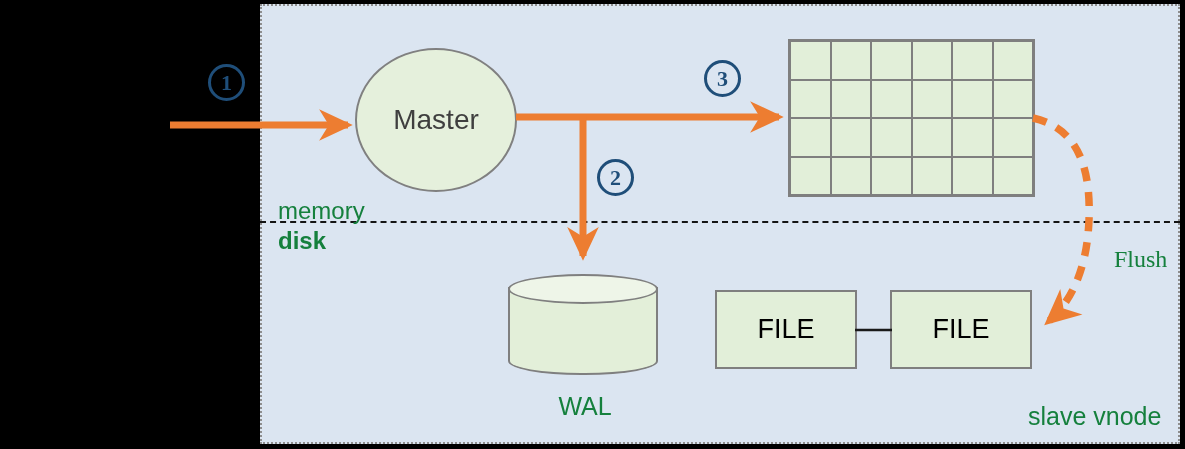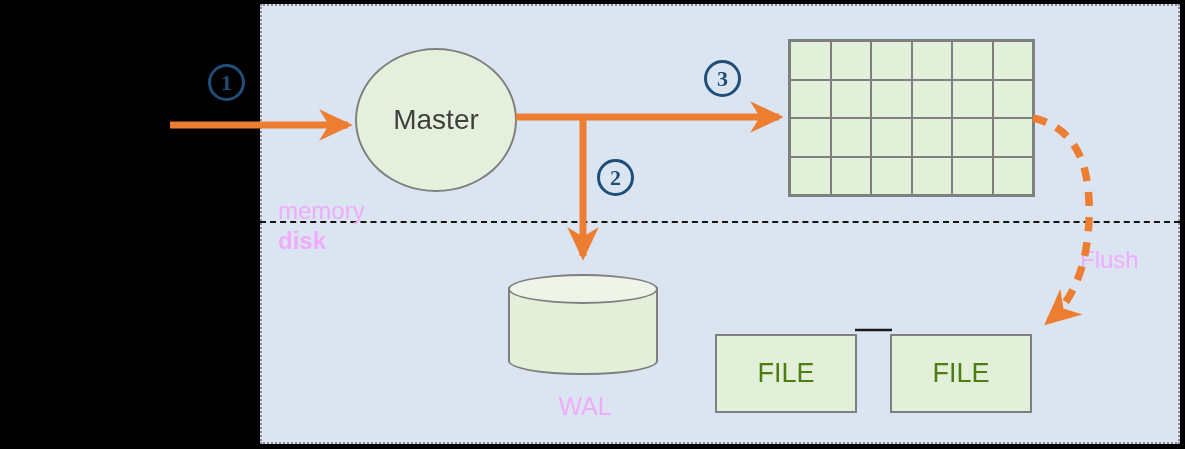--- a/index.html
+++ b/index.html
@@ -35,40 +35,40 @@
   .memtable{
     position:absolute;left:788px;top:39px;width:243px;height:154px;
     background:#e2efd9;border:2px solid #7f7f7f;
     display:grid;
   }
   .memtable .cell{border:1px solid #7f7f7f;background:#e2efd9;}
   .divider{
     position:absolute;left:260px;top:221px;width:920px;height:0;
     border-top:2px dashed #141414;
   }
-  .txt{position:absolute;color:#f0abfc;font-size:24px;}
+  .txt{position:absolute;color:#15803d;font-size:24px;}
   .memory-label{left:278px;top:197px;}
   .disk-label{left:278px;top:227px;font-weight:bold;}
   .wal-label{left:540px;top:392px;width:90px;text-align:center;font-size:25px;}
-  .flush-label{left:1080px;top:246px;}
+  .flush-label{left:1114px;top:246px;font-family:Liberation Serif, serif;}
   .slave-label{left:1028px;top:402px;font-size:25px;}
   .cyl-top{
     position:absolute;left:508px;top:274px;width:146px;height:26px;
     background:#eef5e8;border:2px solid #7f7f7f;border-radius:50%;z-index:2;
   }
   .cyl-body{
     position:absolute;left:508px;top:287px;width:146px;height:86px;
     background:#e3efd9;border:2px solid #7f7f7f;border-top:none;
     border-radius:0 0 73px 73px / 0 0 14px 14px;z-index:1;
   }
   .file-box{
     position:absolute;top:290px;width:138px;height:75px;
     background:#e2efd9;border:2.5px solid #7f7f7f;
     display:flex;align-items:center;justify-content:center;
-    color:#4d7c0f;font-size:27px;margin-top:44px;
+    color:#000000;font-size:27px;
   }
   .file-1{left:715px;}
   .file-2{left:890px;}
   svg.overlay{position:absolute;left:0;top:0;z-index:3;pointer-events:none;}
 </style>
 </head>
 <body>
 
 <div class="canvas">
 
@@ -125,20 +125,21 @@
   <div class="txt wal-label">WAL</div>
 
   <div class="file-box file-1">
     <span>FILE</span>
   </div>
   <div class="file-box file-2">
     <span>FILE</span>
   </div>
 
   <div class="txt flush-label">Flush</div>
+  <div class="txt slave-label">slave vnode</div>
 
   <svg class="overlay" width="1185" height="449" viewBox="0 0 1185 449">
     <defs>
       <marker id="oarrow" viewBox="0 0 10 10" refX="8.6" refY="5" markerWidth="4.8" markerHeight="5.2" orient="auto-start-reverse">
         <path d="M0,0.3 L10,5 L0,9.7 L2.9,5 z" fill="#ED7D31"></path>
       </marker>
     </defs>
     <line x1="170" y1="125" x2="348" y2="125" stroke="#ED7D31" stroke-width="7" marker-end="url(#oarrow)"></line>
     <line x1="516" y1="117" x2="779" y2="117" stroke="#ED7D31" stroke-width="7" marker-end="url(#oarrow)"></line>
     <line x1="583" y1="117" x2="583" y2="256" stroke="#ED7D31" stroke-width="7" marker-end="url(#oarrow)"></line>

